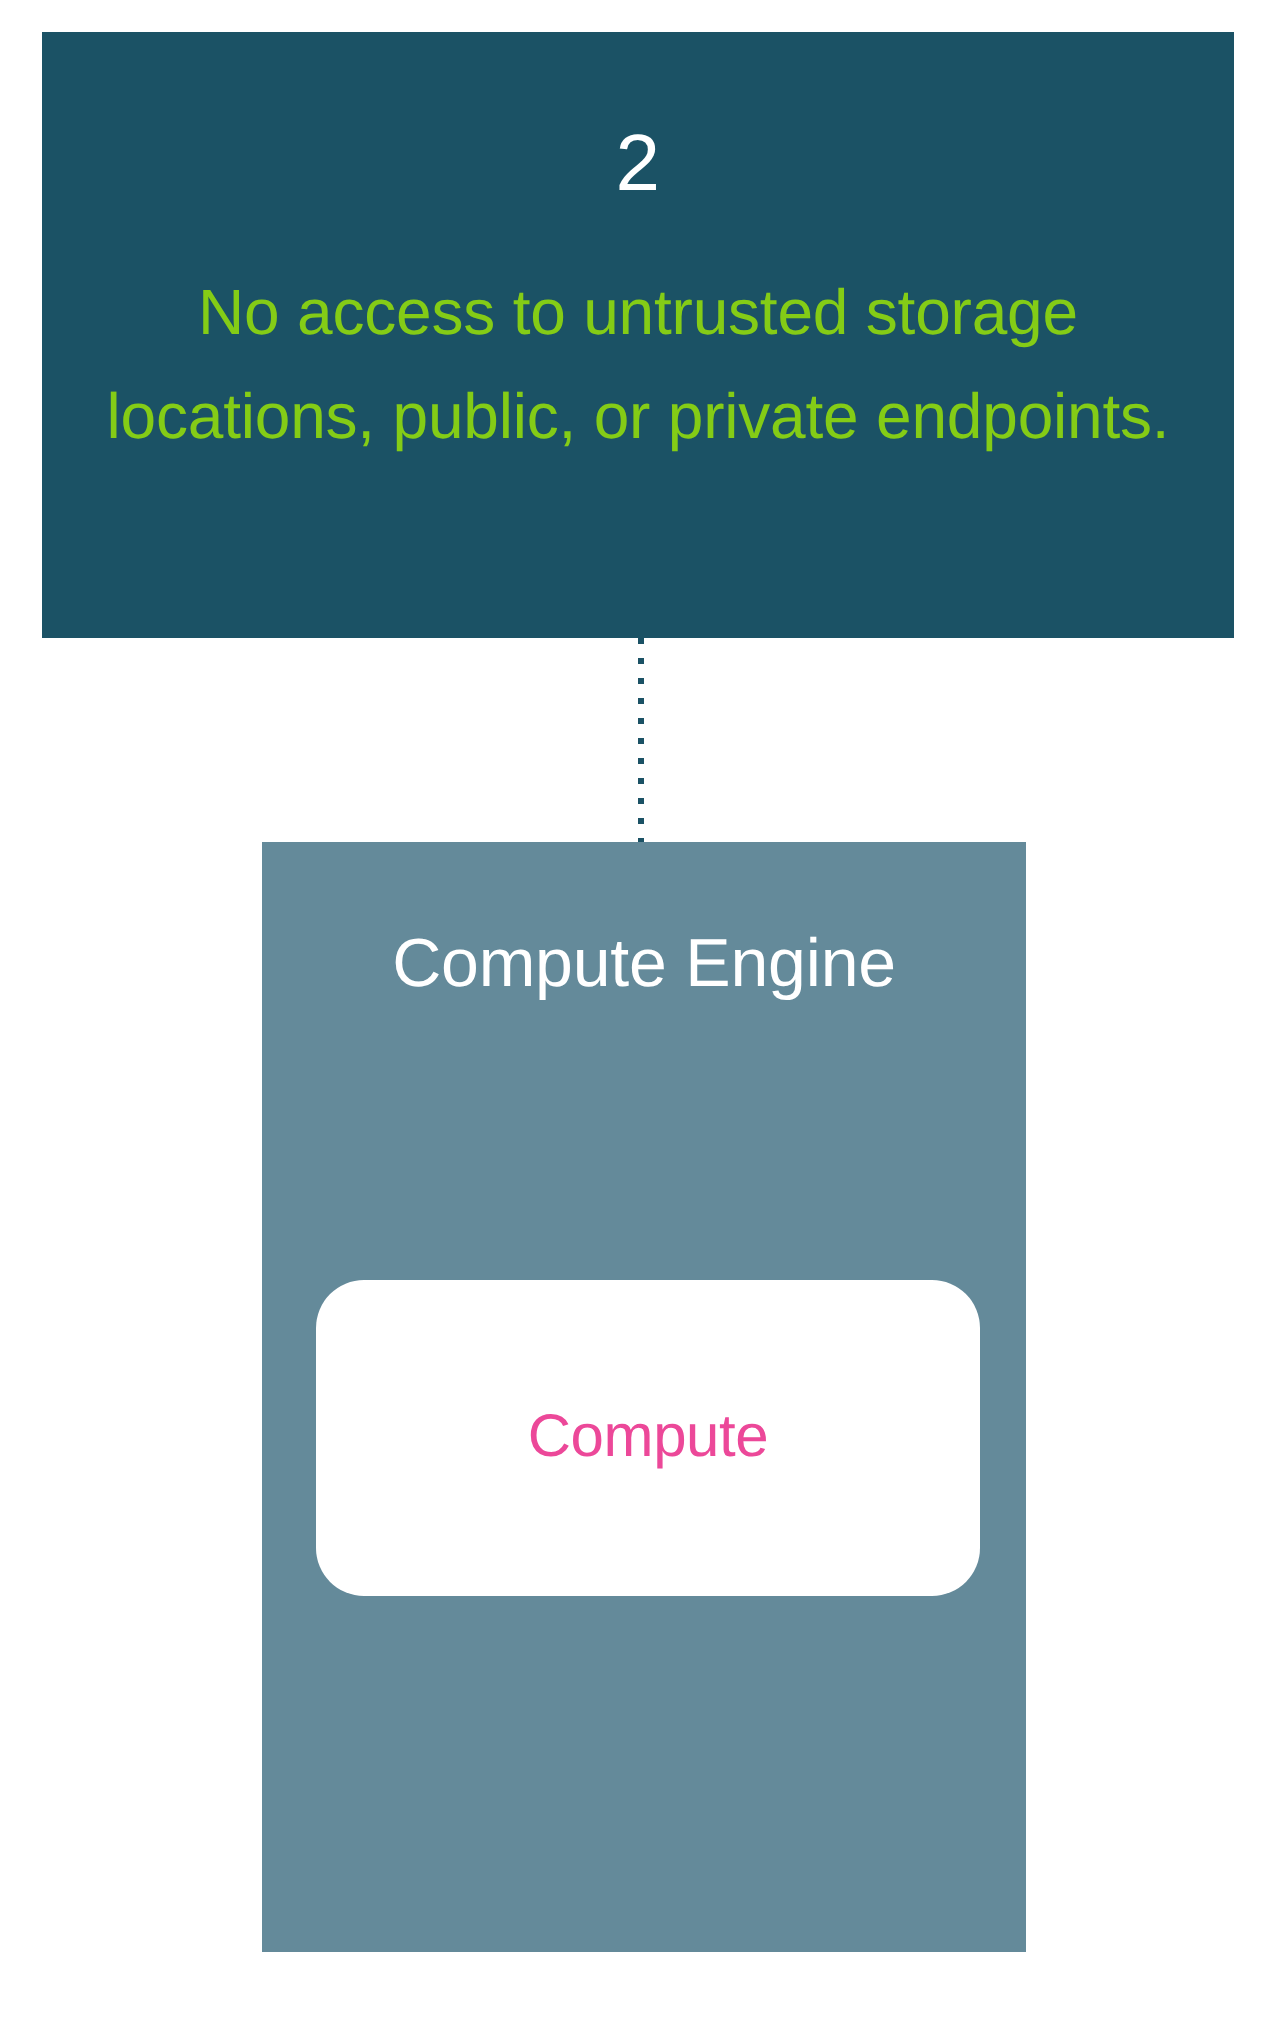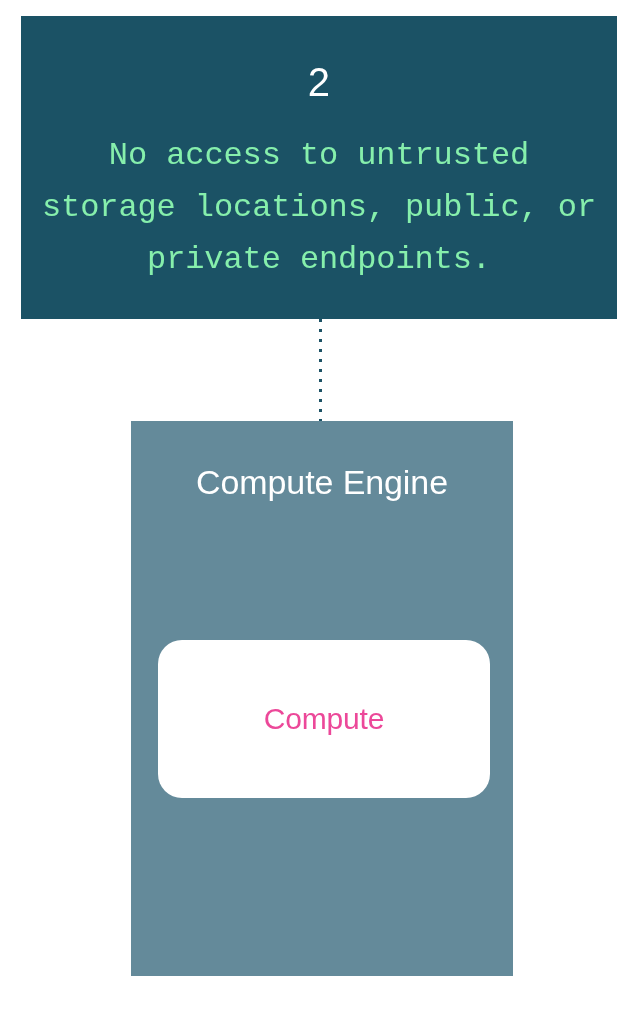--- a/index.html
+++ b/index.html
@@ -40,29 +40,28 @@
   }
   .callout-number {
     color: #ffffff;
     font-size: 40px;
     line-height: 44px;
     font-weight: 400;
     letter-spacing: 0.2px;
     text-align: center;
   }
   .callout-body {
-    color: #86efac;
+    color: #84cc16;
     font-size: 32px;
     line-height: 52px;
     font-weight: 400;
     text-align: center;
     width: 560px;
     margin-top: 26px;
     letter-spacing: -0.1px;
-    font-family: Liberation Mono, monospace;
   }
 
   
   .connector {
     position: absolute;
     left: 319px;
     top: 319px;
     width: 3px;
     height: 102px;
     background-image: linear-gradient(

